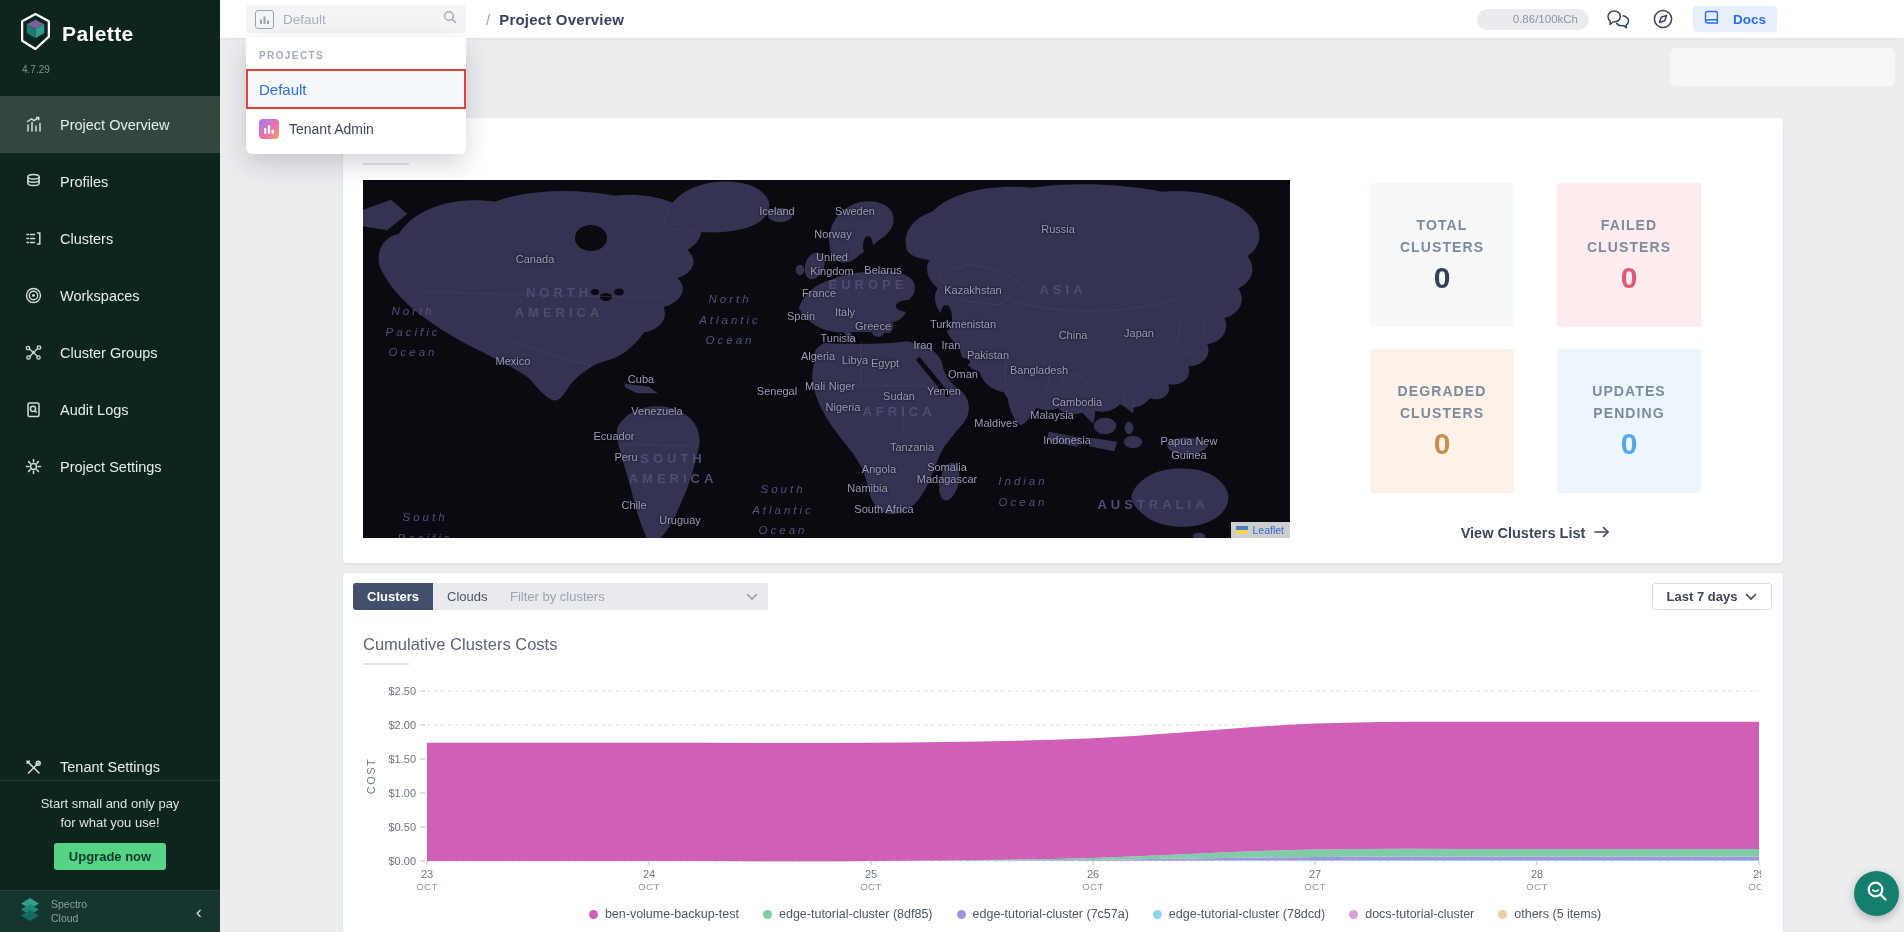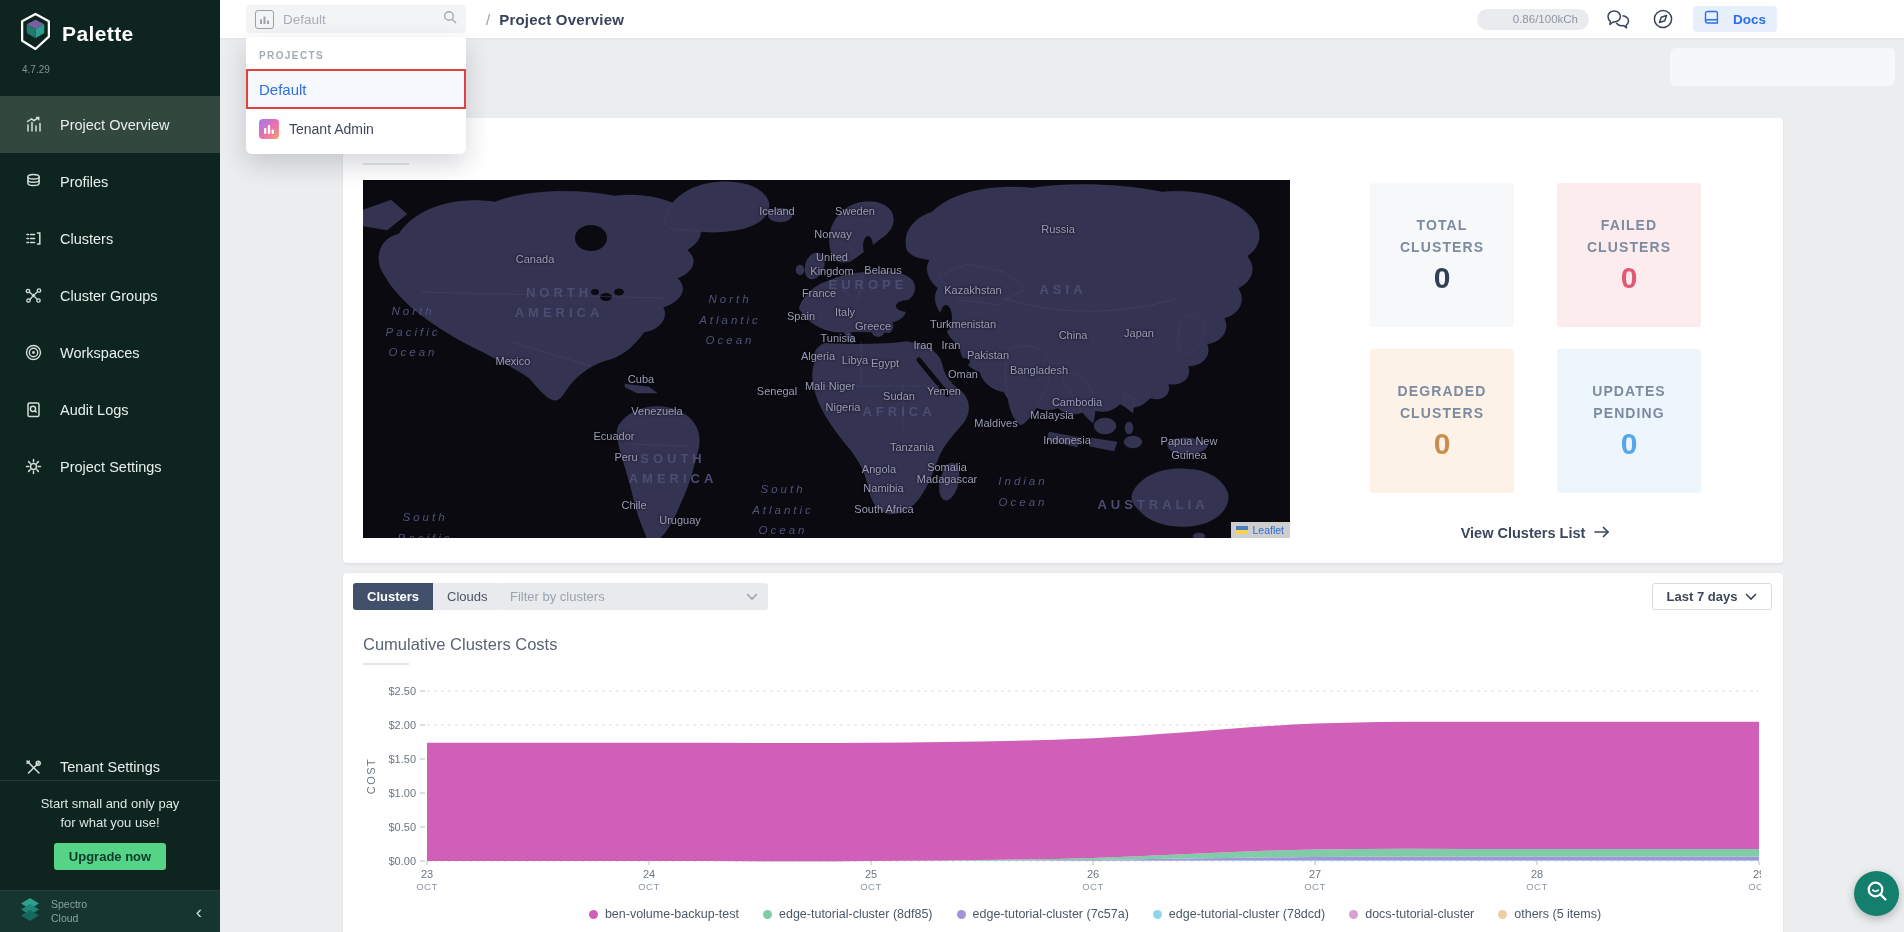--- a/index.html
+++ b/index.html
@@ -151,40 +151,40 @@
           <span class="nav-ic">
             <svg width="19" height="19" viewBox="0 0 19 19" fill="none" stroke="#d3ded9" stroke-width="1.5" stroke-linecap="round">
               <path d="M3,5.5 h1.5 M6.5,5.5 h4 M3,9.5 h1.5 M6.5,9.5 h4 M3,13.5 h1.5 M6.5,13.5 h4"></path>
               <path d="M13.5,4 h2.3 v11 h-2.3"></path>
             </svg>
           </span>
           <span class="nav-lb">Clusters</span>
         </div>
         <div class="nav-item">
           <span class="nav-ic">
+            <svg width="19" height="19" viewBox="0 0 19 19" fill="none" stroke="#d3ded9" stroke-width="1.4">
+              <circle cx="9.5" cy="9.5" r="7"></circle>
+              <circle cx="9.5" cy="9.5" r="4.2"></circle>
+              <circle cx="9.5" cy="9.5" r="1.4" fill="#d3ded9" stroke="none"></circle>
+            </svg>
+          </span>
+          <span class="nav-lb">Workspaces</span>
+        </div>
+        <div class="nav-item">
+          <span class="nav-ic">
             <svg width="19" height="19" viewBox="0 0 19 19" fill="none" stroke="#d3ded9" stroke-width="1.3">
               <circle cx="9.5" cy="9.5" r="1.7" fill="#d3ded9" stroke="none"></circle>
               <circle cx="4" cy="5" r="1.7"></circle>
               <circle cx="15" cy="4.5" r="1.7"></circle>
               <circle cx="14.5" cy="14.5" r="1.7"></circle>
               <circle cx="4.5" cy="14.5" r="1.7"></circle>
               <path d="M5.3,6.1 L8.3,8.4 M13.7,5.6 L10.8,8.3 M13.3,13.4 L10.7,10.7 M5.8,13.5 L8.4,10.8"></path>
             </svg>
           </span>
           <span class="nav-lb">Cluster Groups</span>
-        </div>
-        <div class="nav-item">
-          <span class="nav-ic">
-            <svg width="19" height="19" viewBox="0 0 19 19" fill="none" stroke="#d3ded9" stroke-width="1.4">
-              <circle cx="9.5" cy="9.5" r="7"></circle>
-              <circle cx="9.5" cy="9.5" r="4.2"></circle>
-              <circle cx="9.5" cy="9.5" r="1.4" fill="#d3ded9" stroke="none"></circle>
-            </svg>
-          </span>
-          <span class="nav-lb">Workspaces</span>
         </div>
         <div class="nav-item">
           <span class="nav-ic">
             <svg width="19" height="19" viewBox="0 0 19 19" fill="none" stroke="#d3ded9" stroke-width="1.5">
               <rect x="4" y="3" width="11" height="13.5" rx="1.6"></rect>
               <circle cx="9" cy="8.8" r="2.6"></circle>
               <line x1="10.9" y1="10.7" x2="12.7" y2="12.5"></line>
             </svg>
           </span>
           <span class="nav-lb">Audit Logs</span>
@@ -395,21 +395,21 @@
           <span class="mlabel ml-country" style="left: 414px; top: 212px;">Senegal</span>
           <span class="mlabel ml-country" style="left: 452px; top: 207px;">Mali</span>
           <span class="mlabel ml-country" style="left: 479px; top: 207px;">Niger</span>
           <span class="mlabel ml-country" style="left: 480px; top: 228px;">Nigeria</span>
           <span class="mlabel ml-country" style="left: 536px; top: 217px;">Sudan</span>
           <span class="mlabel ml-country" style="left: 581px; top: 212px;">Yemen</span>
           <span class="mlabel ml-country" style="left: 600px; top: 195px;">Oman</span>
           <span class="mlabel ml-country" style="left: 584px; top: 240px; margin-top: 48px;">Somalia</span>
           <span class="mlabel ml-country" style="left: 549px; top: 268px;">Tanzania</span>
           <span class="mlabel ml-country" style="left: 516px; top: 290px;">Angola</span>
-          <span class="mlabel ml-country" style="left: 501px; top: 309px; padding-left: 39px;">Namibia</span>
+          <span class="mlabel ml-country" style="left: 485px; top: 309px; padding-left: 39px;">Namibia</span>
           <span class="mlabel ml-country" style="left: 584px; top: 300px;">Madagascar</span>
           <span class="mlabel ml-country" style="left: 521px; top: 330px;">South Africa</span>
           <span class="mlabel ml-country" style="left: 633px; top: 244px;">Maldives</span>
           <span class="mlabel ml-country" style="left: 689px; top: 236px;">Malaysia</span>
           <span class="mlabel ml-country" style="left: 714px; top: 223px;">Cambodia</span>
           <span class="mlabel ml-country" style="left: 704px; top: 261px;">Indonesia</span>
           <span class="mlabel ml-country" style="left: 826px; top: 269px;">Papua New
 Guinea</span>
           <span class="mlabel ml-region" style="left: 196px; top: 122px;">NORTH
 AMERICA</span>

